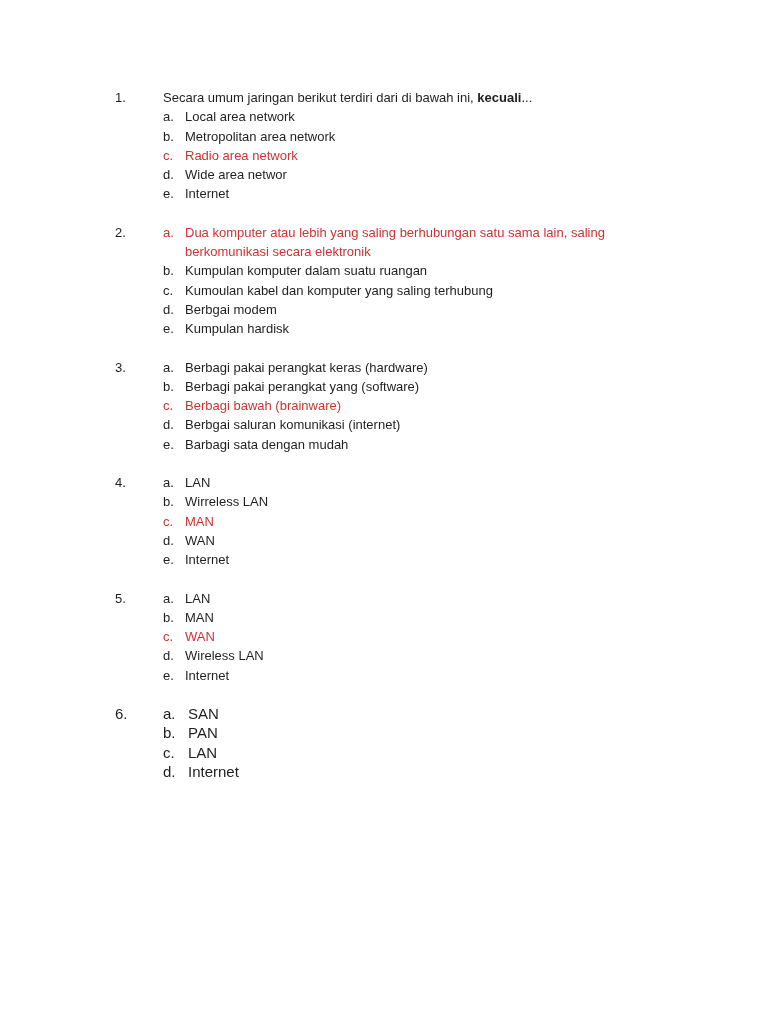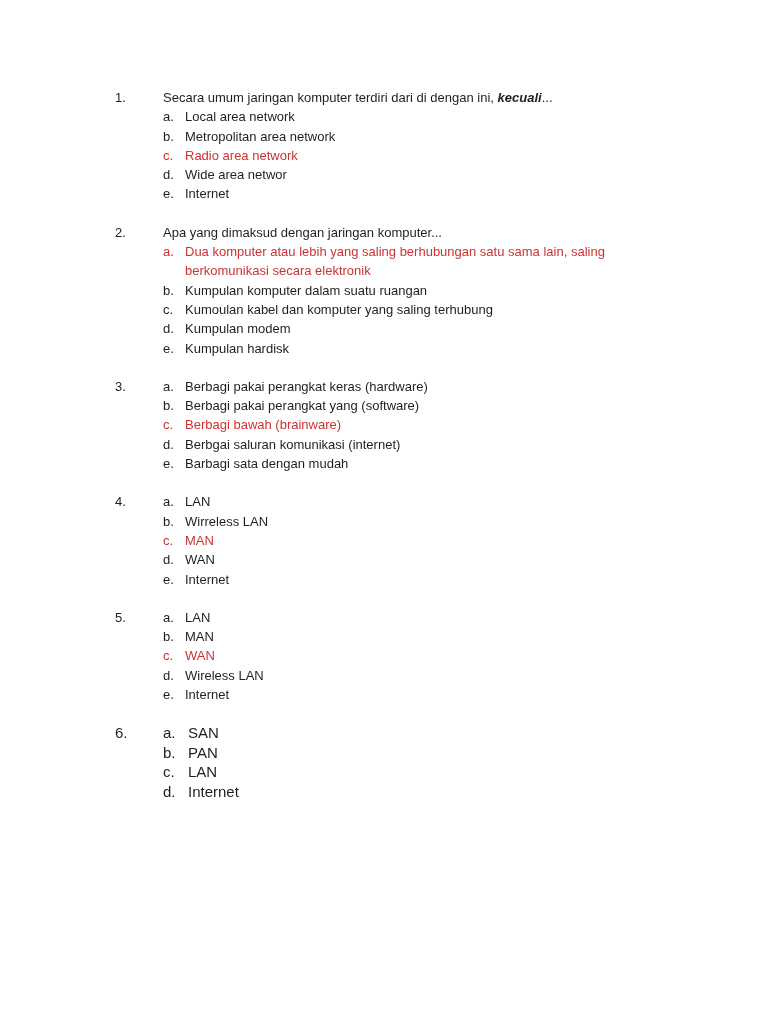--- a/index.html
+++ b/index.html
@@ -33,21 +33,20 @@
   .q-num {
     width: 48px;
     flex: none;
   }
   .q-body {
     width: 500px;
     flex: none;
   }
   .q-title .em {
     font-weight: bold;
-    font-style: italic;
   }
   .opt {
     display: flex;
     align-items: flex-start;
   }
   .opt-letter {
     width: 22px;
     flex: none;
   }
   .opt-text {
@@ -65,21 +64,21 @@
   .q.large .opt-letter { width: 25px; }
 </style>
 </head>
 <body>
 
 <div class="page">
 
   <div class="q">
     <div class="q-num">1.</div>
     <div class="q-body">
-      <div class="q-title"><span>Secara umum jaringan komputer terdiri dari di dengan ini, </span><span class="em">kecuali</span><span>...</span></div>
+      <div class="q-title"><span>Secara umum jaringan berikut terdiri dari di bawah ini, </span><span class="em">kecuali</span><span>...</span></div>
       <div class="opts">
         <div class="opt" data-correct="false">
             <span class="opt-letter">a.</span>
             <span class="opt-text">Local area network</span>
           </div>
         <div class="opt" data-correct="false">
             <span class="opt-letter">b.</span>
             <span class="opt-text">Metropolitan area network</span>
           </div>
         <div class="opt" data-correct="true">
@@ -94,37 +93,36 @@
             <span class="opt-letter">e.</span>
             <span class="opt-text">Internet</span>
           </div>
       </div>
     </div>
   </div>
 
   <div class="q">
     <div class="q-num">2.</div>
     <div class="q-body">
-      <div class="q-title"><span>Apa yang dimaksud dengan jaringan komputer...</span><span class="em"></span><span></span></div>
       <div class="opts">
         <div class="opt" data-correct="true">
             <span class="opt-letter">a.</span>
             <span class="opt-text">Dua komputer atau lebih yang saling berhubungan satu sama lain, saling berkomunikasi secara elektronik</span>
           </div>
         <div class="opt" data-correct="false">
             <span class="opt-letter">b.</span>
             <span class="opt-text">Kumpulan komputer dalam suatu ruangan</span>
           </div>
         <div class="opt" data-correct="false">
             <span class="opt-letter">c.</span>
             <span class="opt-text">Kumoulan kabel dan komputer yang saling terhubung</span>
           </div>
         <div class="opt" data-correct="false">
             <span class="opt-letter">d.</span>
-            <span class="opt-text">Kumpulan modem</span>
+            <span class="opt-text">Berbgai modem</span>
           </div>
         <div class="opt" data-correct="false">
             <span class="opt-letter">e.</span>
             <span class="opt-text">Kumpulan hardisk</span>
           </div>
       </div>
     </div>
   </div>
 
   <div class="q">

